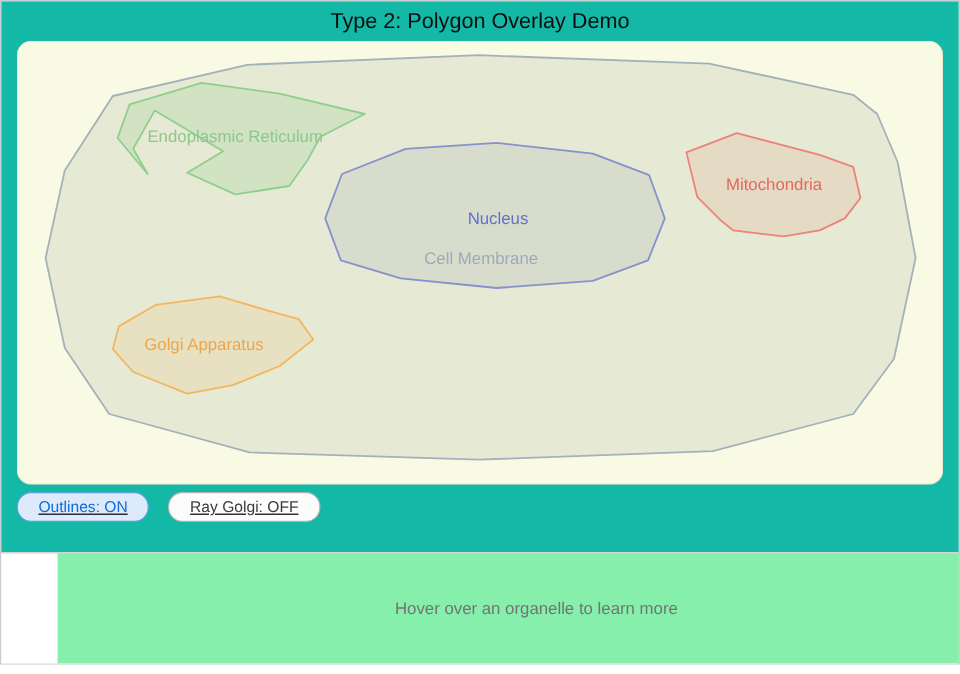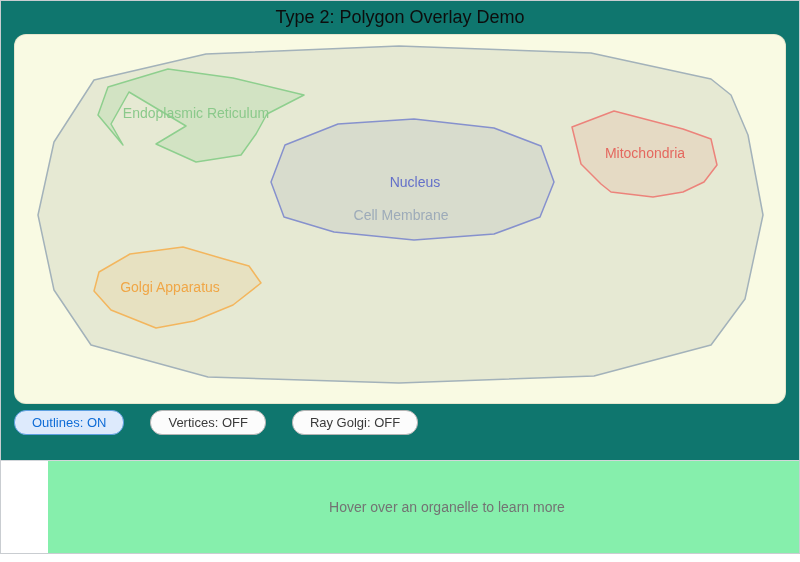--- a/index.html
+++ b/index.html
@@ -2,33 +2,33 @@
 <html><head>
 <meta charset="utf-8">
 <style>
   html,body { margin:0; padding:0; background:#ffffff; font-family:"Liberation Sans", sans-serif; }
   .app {
     position:relative; width:798px; height:552px; margin:0;
     border:1px solid #c9cdd1; background:#ffffff; overflow:hidden;
   }
   .top-section {
     box-sizing:border-box; width:100%; height:460px;
-    background:#0f766e; border-bottom:1px solid #d2d6da;
+    background:#14b8a6; border-bottom:1px solid #d2d6da;
   }
   .page-title {
     text-align:center; padding-top:5px; font-size:18px; line-height:22px; color:#0d0d0d;
   }
   .canvas-wrap {
     box-sizing:border-box; margin:6px auto 0; width:772px; height:370px;
     background:#f9fae3; border-radius:12px; border:1px solid rgba(120,120,90,0.15);
     position:relative;
   }
   .canvas-wrap svg { display:block; border-radius:12px; }
   svg text { font-size:14px; font-family:"Liberation Sans", sans-serif; }
-  .btn-row { margin:6px 0 2px 13px; display:flex; gap:26px; }
+  .btn-row { margin:6px 0 2px 13px; display:flex; gap:16px;text-decoration:underline; }
   .toggle-btn {
     height:25px; padding:0 17px; font-size:13px; font-family:"Liberation Sans", sans-serif;
     border-radius:12px; border:1px solid #b4b4b4; background:#fcfcfc; color:#3a3a3a; cursor:pointer;
   }
   .toggle-btn.active { background:#ddeafc; border:1px solid #5e9fe0; color:#0f6cd6; }
   .status-panel {
     width:100%; height:92px; background:#86efac;
     display:flex; align-items:center; justify-content:center;margin-left:47px;
   }
   .status-message { color:#737373; font-size:14px; }
@@ -50,21 +50,20 @@
           <text x="386" y="185" fill="#9dabb9" text-anchor="middle">Cell Membrane</text>
           <text x="181" y="83" fill="#8bc98b" text-anchor="middle">Endoplasmic Reticulum</text>
           <text x="400" y="152" fill="#6470c9" text-anchor="middle">Nucleus</text>
           <text x="630" y="123" fill="#e4685f" text-anchor="middle">Mitochondria</text>
           <text x="155" y="257" fill="#f0a646" text-anchor="middle">Golgi Apparatus</text>
         </svg>
     </div>
 
     <div class="btn-row">
       <button class="toggle-btn active">Outlines: ON</button>
-      <button class="toggle-btn">Vertices: OFF</button>
       <button class="toggle-btn">Ray Golgi: OFF</button>
     </div>
   </div>
 
   <div class="status-panel">
     <div class="status-message">Hover over an organelle to learn more</div>
   </div>
 </div>
 
 </body></html>

